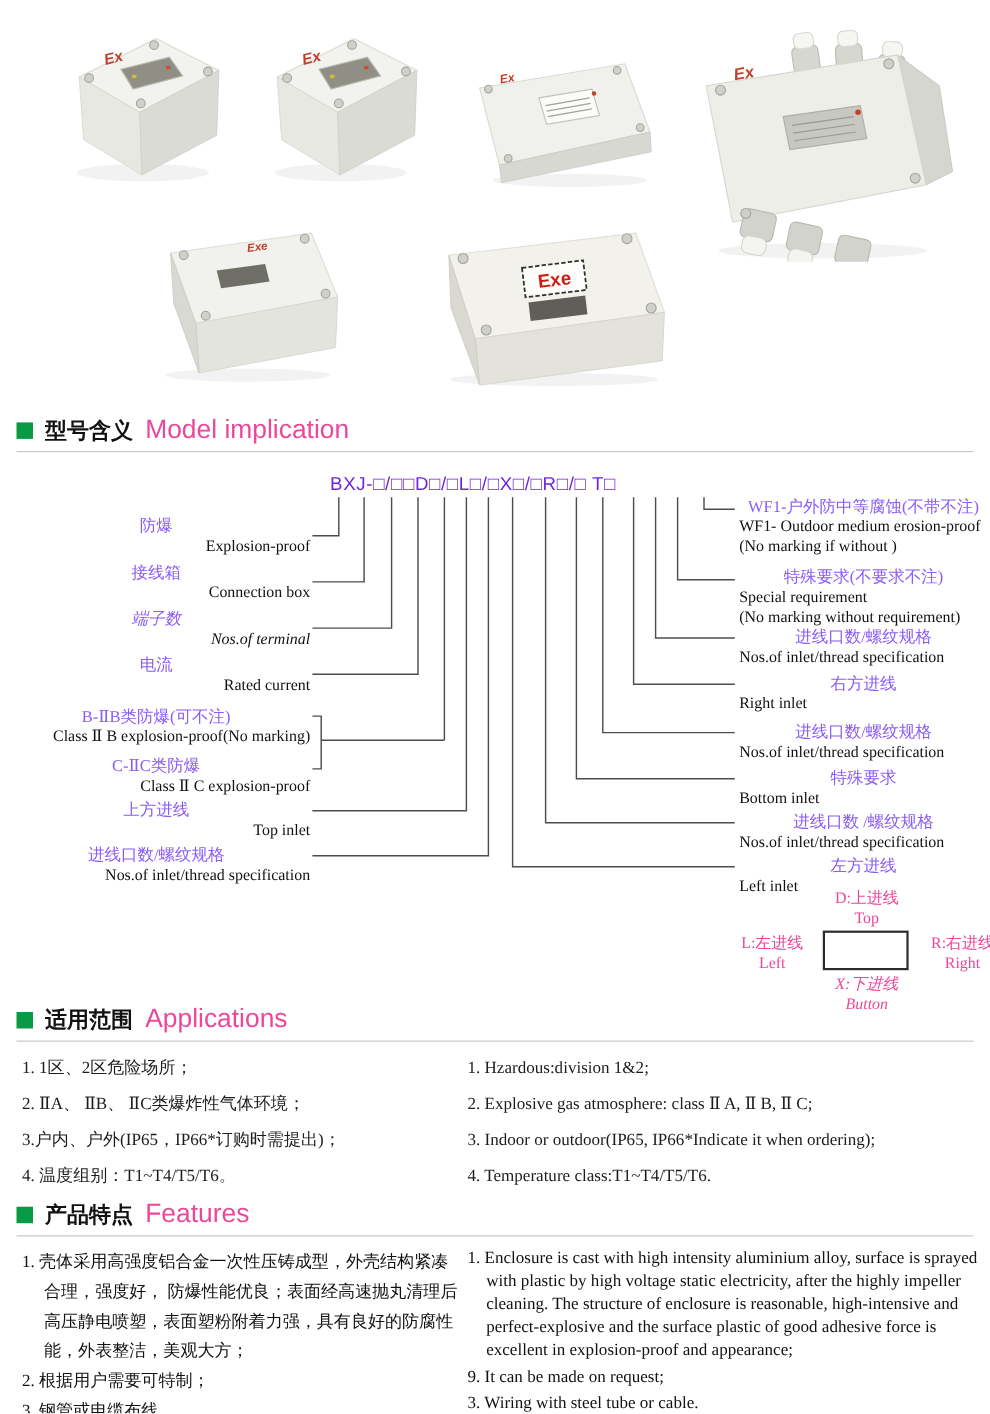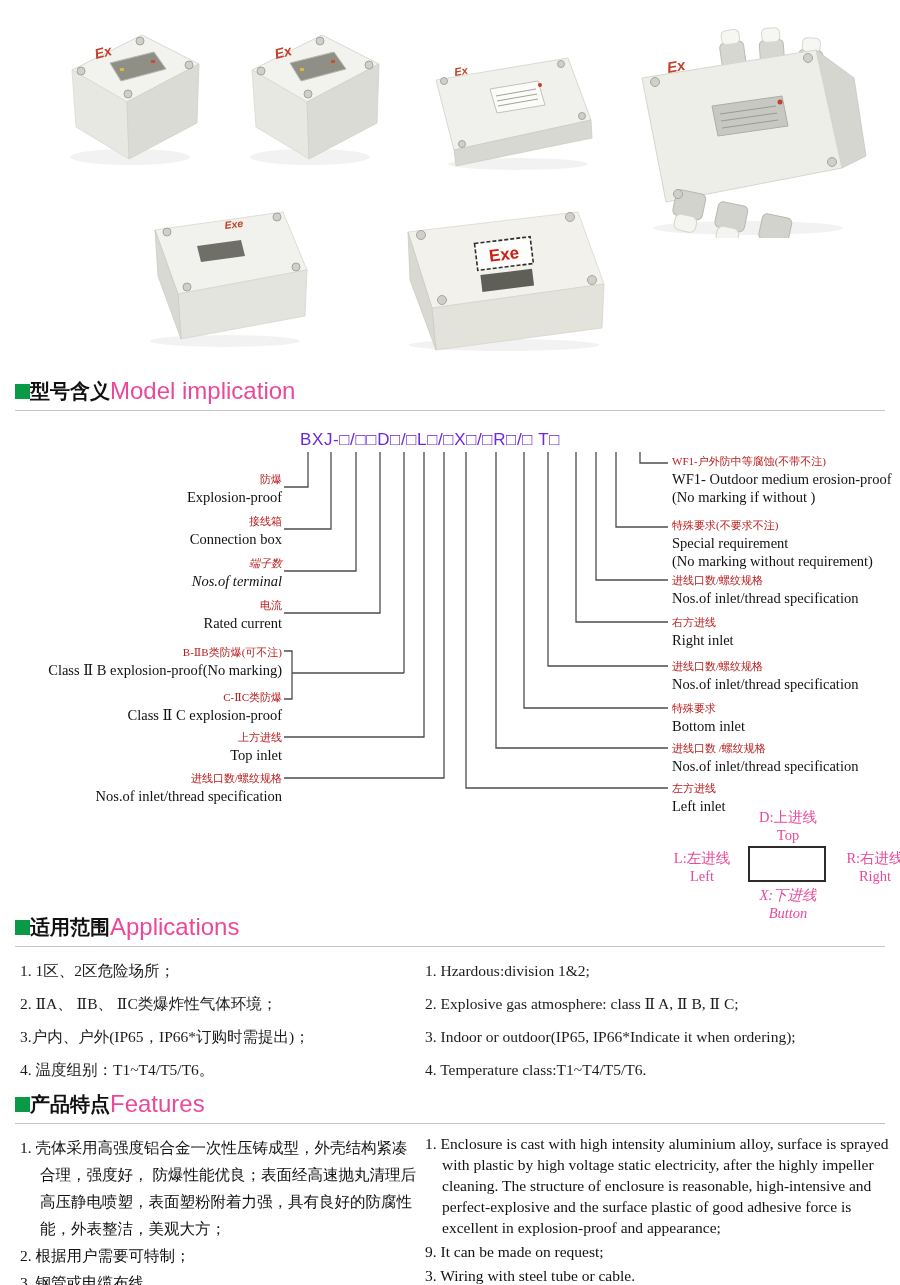--- a/index.html
+++ b/index.html
@@ -1,31 +1,31 @@
 <!DOCTYPE html>
 <html><head>
 <meta charset="utf-8">
 <style>
   html,body{margin:0;padding:0;background:#fff;}
   #page{position:relative;width:900px;height:1285px;background:#ffffff;overflow:hidden;
         font-family:"Liberation Serif", "DejaVu Serif", serif;color:#1c1c1c;}
   
-  .sec-head{position:absolute;display:flex;align-items:center;
+  .sec-head{position:absolute;display:flex;align-items:center;gap:11px;
             font-family:"Liberation Sans","DejaVu Sans",sans-serif;}
   .sec-square{width:15px;height:15px;background:#0a9a46;flex:0 0 auto;}
   .sec-cn{font-size:20px;font-weight:bold;color:#111;}
   .sec-en{font-size:24px;color:#ec4899;}
   .sec-rule{position:absolute;left:15px;width:870px;height:0;border-top:1px solid #c4c4c4;}
   
   .model-code{position:absolute;left:300px;top:430px;font-family:Liberation Sans, sans-serif;
               font-size:17px;letter-spacing:0.6px;color:#6d28d9;white-space:pre;}
   
   .dl{position:absolute;left:2px;width:280px;text-align:right;line-height:18px;}
   .dr{position:absolute;left:672px;width:226px;text-align:left;line-height:18px;}
-  .lbl-cn{font-size:11px;color:#b91c1c;}
+  .lbl-cn{font-size:15px;color:#8b5cf6;text-align:center;}
   .lbl-en{font-size:14.5px;color:#111;}
   
   .dir{position:absolute;text-align:center;line-height:18px;font-size:14.5px;color:#ec4899;}
   .dir-rect{position:absolute;left:748px;top:846px;width:78px;height:36px;border:2px solid #2b2b2b;background:#fff;box-sizing:border-box;}
   
   .list{position:absolute;}
   .app-item{font-size:15.5px;line-height:18px;margin-bottom:15px;white-space:nowrap;}
   .feat-cn .feat-item{font-size:15.5px;line-height:27px;padding-left:20px;text-indent:-20px;color:#111;}
   .feat-en .feat-item{font-size:15.5px;line-height:21px;padding-left:17px;text-indent:-17px;margin-bottom:3px;color:#111;}
   svg{display:block;}

